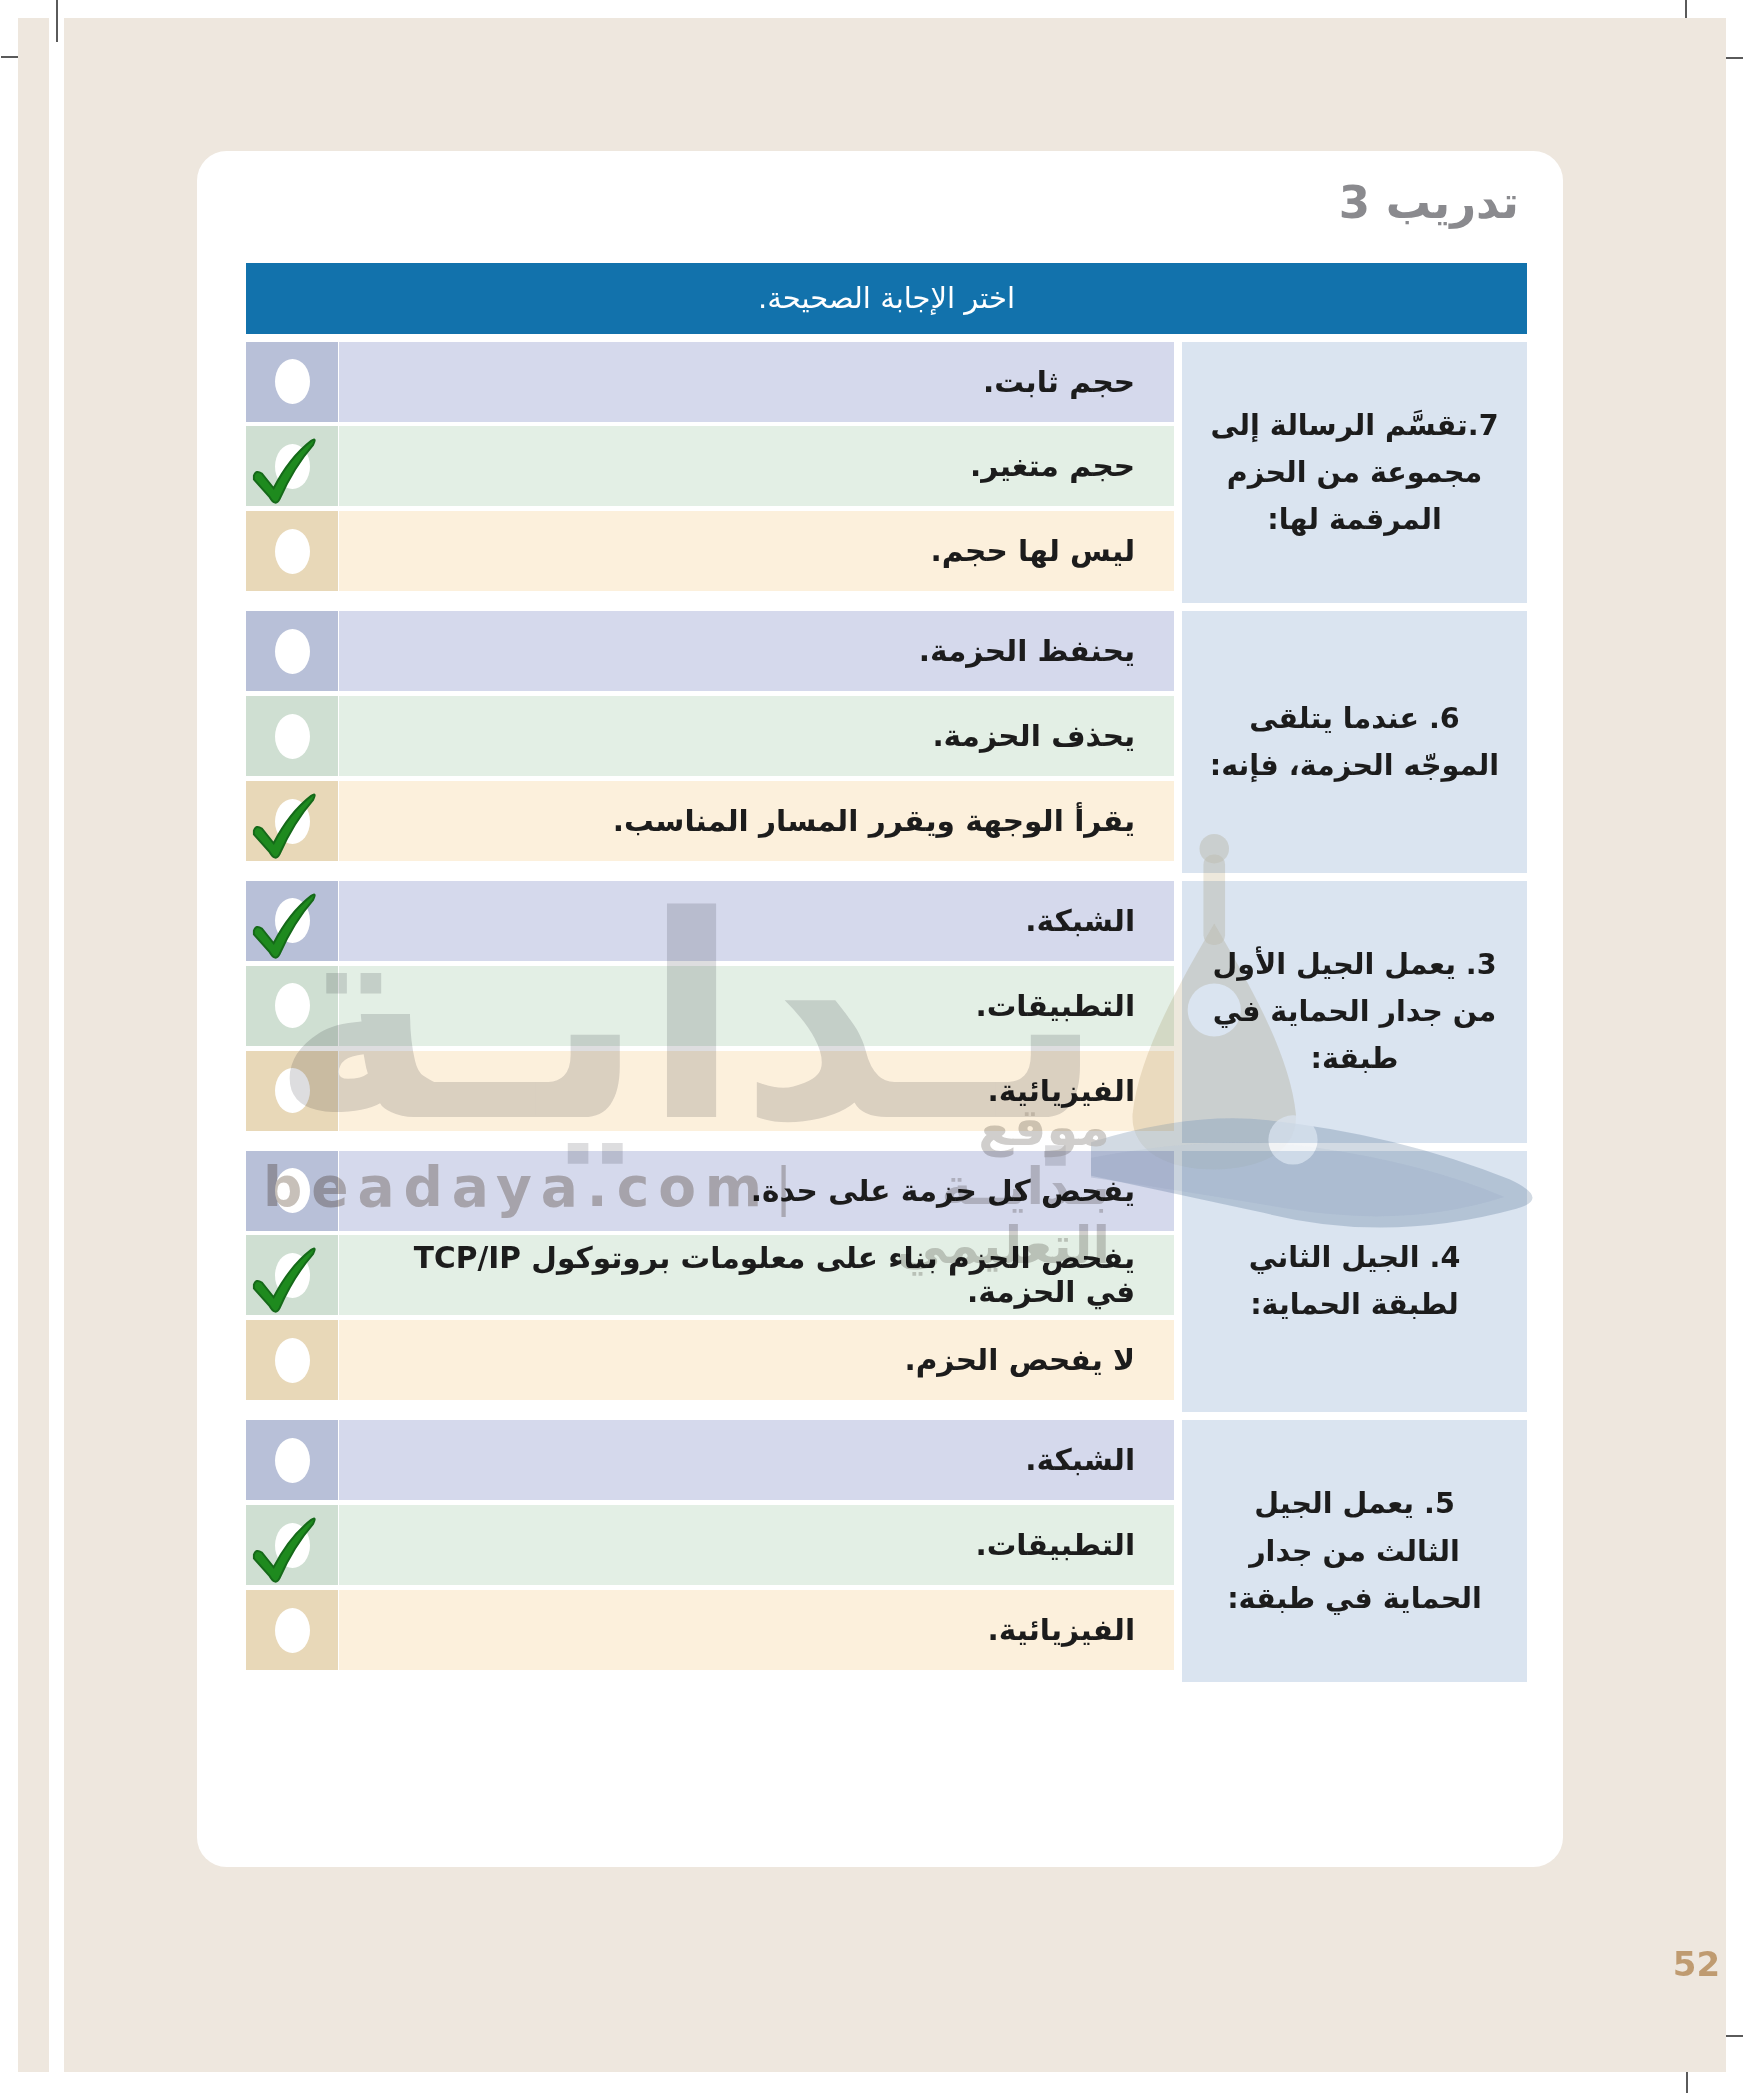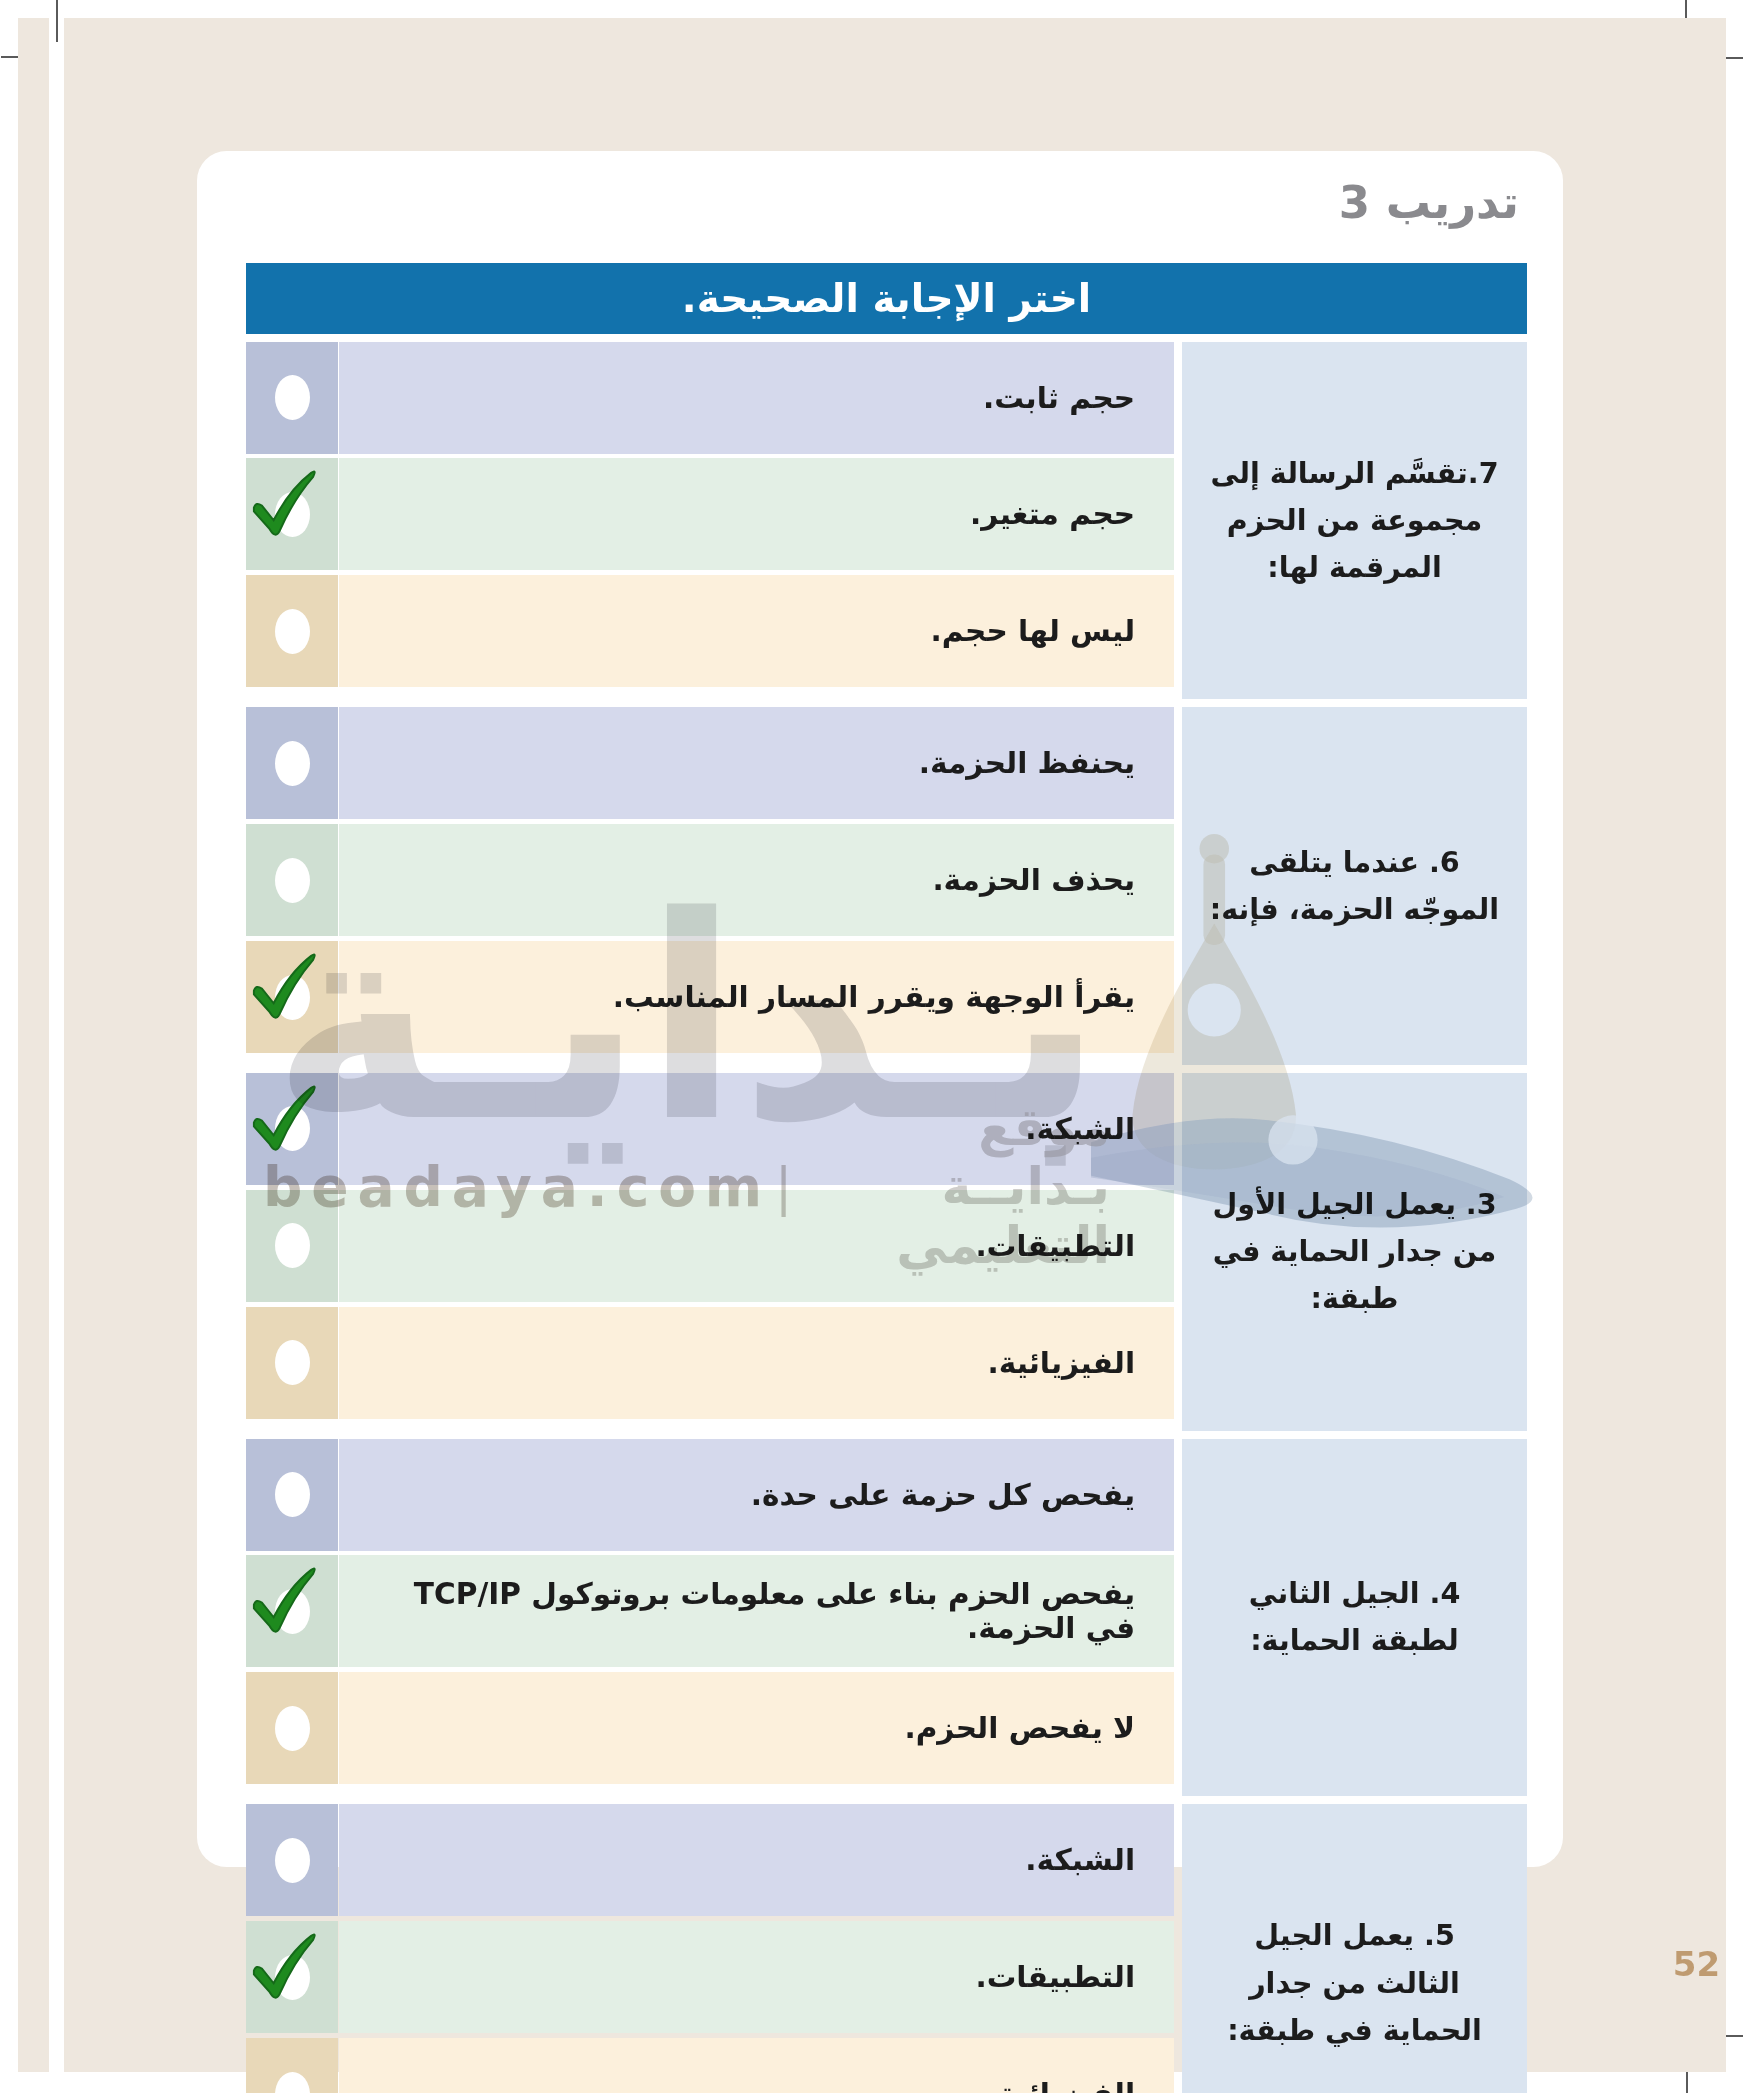--- a/index.html
+++ b/index.html
@@ -17,32 +17,32 @@
     position:absolute;left:133px;top:133px;width:1366px;height:1716px;
     background:#ffffff;border-radius:29.6px;
   }
   .card-title{
     height:112px;box-sizing:border-box;padding:25.6px 44px 0 0;
     text-align:right;font-size:45px;font-weight:700;color:#8a8a8e;
   }
   .qtable{margin:0 36px 0 49px;width:1281px;}
   .thead{
     height:71px;background:#1272ac;color:#ffffff;
-    font-size:39px;font-weight:700;text-align:center;line-height:71px;
+    font-size:29px;font-weight:400;text-align:center;line-height:71px;
   }
   .tbody{margin-top:7.9px;}
   .qgroup{display:flex;gap:7.9px;margin-bottom:7.9px;align-items:stretch;}
   .qgroup:last-child{margin-bottom:0;}
   .qcell{
     flex:0 0 345px;background:#dae4f0;display:flex;align-items:center;justify-content:center;
     font-size:28.6px;font-weight:700;color:#1c1c1c;text-align:center;
     padding:0 25.6px;box-sizing:border-box;line-height:1.65;
   }
   .opts{flex:1;display:flex;flex-direction:column;}
-  .opt{display:flex;gap:1px;height:112px;margin-bottom:4.9px;}
+  .opt{display:flex;gap:1px;height:80px;margin-bottom:4.9px;}
   .opt:last-child{margin-bottom:12px;}
   .acell{
     flex:1;display:flex;align-items:center;
     font-size:29.6px;font-weight:700;color:#1c1c1c;
     padding:0 39px;box-sizing:border-box;
   }
   .rcell{flex:0 0 92px;position:relative;display:flex;align-items:center;justify-content:center;}
   .c-blue  .acell{background:#d5d9ec;} .c-blue  .rcell{background:#b8c0d8;}
   .c-green .acell{background:#e3efe5;} .c-green .rcell{background:#cfdfd2;}
   .c-cream .acell{background:#fcf0dc;} .c-cream .rcell{background:#e8d8b8;}

